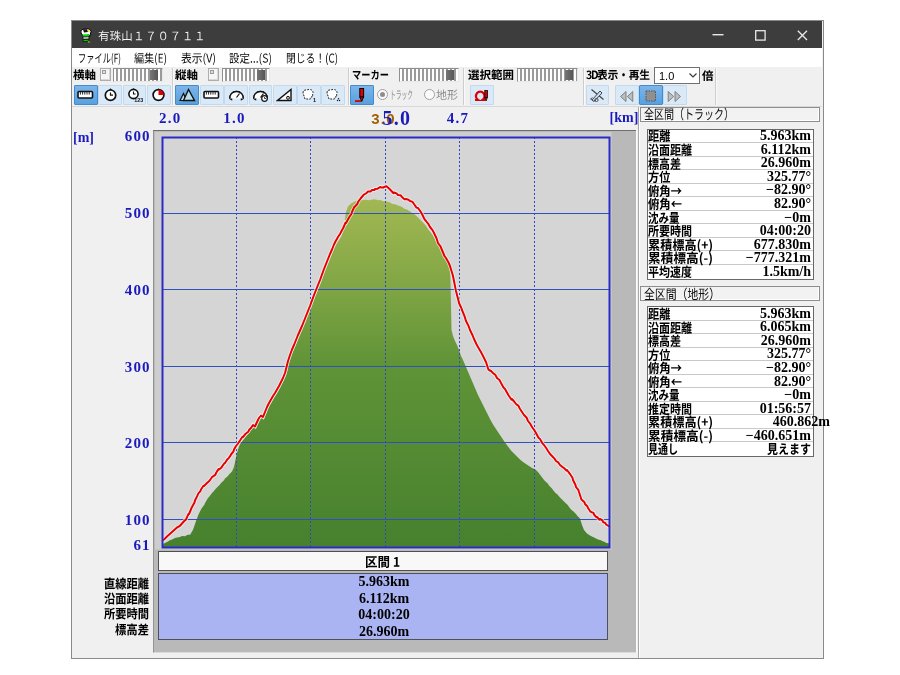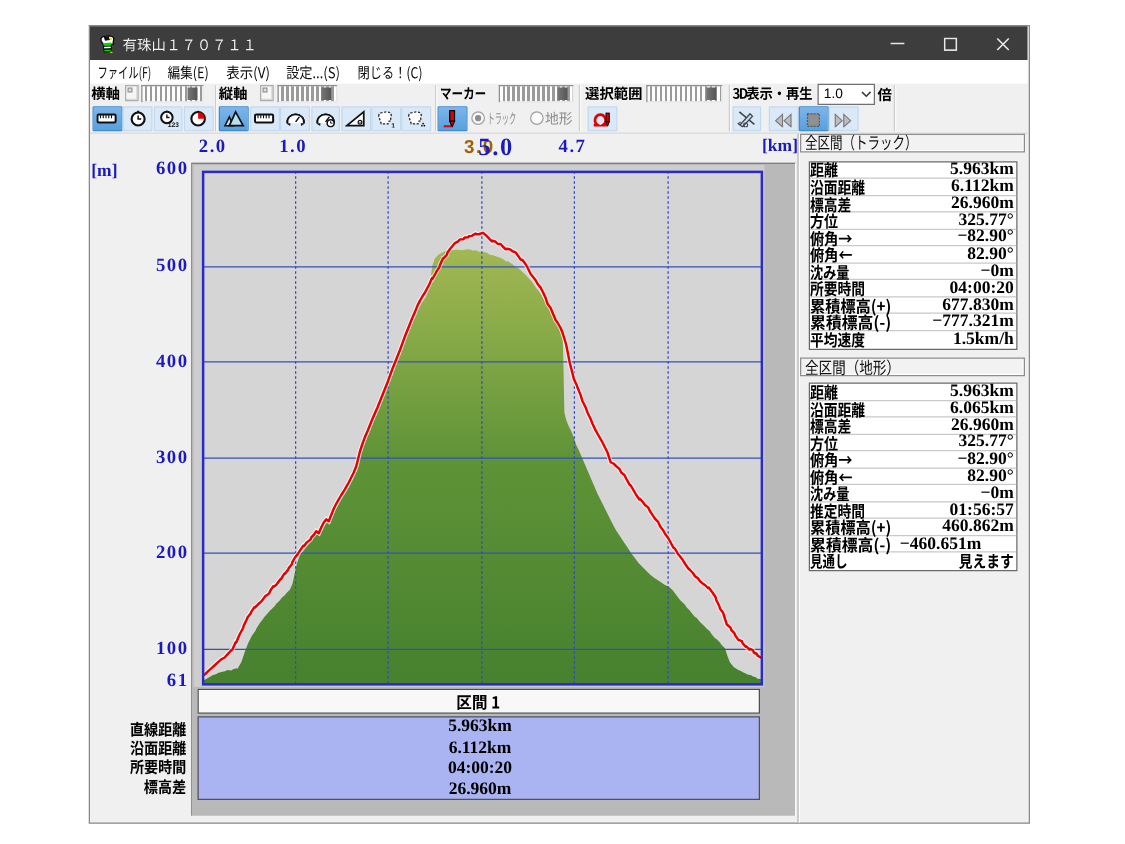--- a/index.html
+++ b/index.html
@@ -369,24 +369,24 @@
 <div style="position:absolute;left:511px;width:300px;text-align:right;top:395.04545454545456px;transform:translateY(-50%);font-family:'Liberation Serif',serif;font-size:14px;font-weight:bold;color:#000;letter-spacing:0;line-height:1;white-space:pre;">−0m</div>
 <div style="position:absolute;left:648px;top:414px;width:165px;height:1px;background:#c9c9c9;"></div>
 <svg style="position:absolute;left:647.0px;top:399.7px;" width="47.0" height="18.5" viewBox="0 0 47.0 18.5">
       <path d="M8.2 9V10.3H6.9V9ZM6.4 2.6C6.1 4.1 5.5 5.5 4.8 6.6C4.7 6.9 4.5 7.1 4.3 7.3C4.6 7.7 5 8.4 5.2 8.7C5.3 8.5 5.5 8.3 5.7 8V15.1H6.9V14.4H11.6V13H9.4V11.7H11.1V10.3H9.4V9H11.1V7.7H9.4V6.5H11.4V5.1H9.6C9.8 4.4 10.1 3.7 10.3 3L8.9 2.7C8.8 3.4 8.5 4.3 8.2 5.1H7C7.3 4.4 7.5 3.7 7.7 3ZM8.2 7.7H6.9V6.5H8.2ZM8.2 11.7V13H6.9V11.7ZM2.7 2.7V5.2H1.5V6.6H2.7V9C2.2 9.2 1.6 9.3 1.2 9.4L1.5 11L2.7 10.6V13.3C2.7 13.5 2.7 13.5 2.5 13.5C2.4 13.5 2 13.5 1.5 13.5C1.7 14 1.9 14.6 1.9 15.1C2.6 15.1 3.2 15 3.5 14.8C3.9 14.5 4 14.1 4 13.3V10.1L5 9.8L4.8 8.4L4 8.6V6.6H4.8V5.2H4V2.7Z M14.2 8.9C14 11.2 13.4 13 12.2 14.1C12.6 14.3 13.1 14.9 13.3 15.2C14 14.5 14.4 13.7 14.8 12.6C15.8 14.5 17.3 14.9 19.4 14.9H22.1C22.2 14.5 22.4 13.7 22.6 13.3C21.9 13.4 20 13.4 19.4 13.4C19 13.4 18.6 13.3 18.2 13.3V11.3H21.2V9.8H18.2V8.2H20.5V6.6H14.5V8.2H16.8V12.8C16.2 12.4 15.6 11.8 15.3 10.8C15.4 10.2 15.5 9.7 15.6 9.1ZM12.8 4V7.3H14.1V5.5H20.9V7.3H22.2V4H18.2V2.7H16.8V4Z M27.8 11.4C28.3 12.1 28.9 13 29.1 13.6L30.2 12.8C30 12.2 29.4 11.3 28.9 10.7ZM29.8 2.6V4.1H27.7V5.4H29.8V6.6H27.3V8H31.2V9.1H27.4V10.5H31.2V13.4C31.2 13.5 31.2 13.6 31 13.6C30.8 13.6 30.2 13.6 29.7 13.6C29.9 14 30.1 14.6 30.1 15.1C30.9 15.1 31.5 15 32 14.8C32.4 14.6 32.5 14.2 32.5 13.4V10.5H33.6V9.1H32.5V8H33.7V6.6H31.1V5.4H33.3V4.1H31.1V2.6ZM25.9 8.6V11.1H24.9V8.6ZM25.9 7.2H24.9V4.9H25.9ZM23.7 3.5V13.7H24.9V12.5H27.1V3.5Z M40.4 11.9V12.7H38.6V11.9ZM40.4 10.7H38.6V9.9H40.4ZM43.6 3.2H39.9V8H42.9V13.2C42.9 13.4 42.8 13.5 42.6 13.5C42.5 13.5 42.1 13.5 41.6 13.5V8.8H37.4V14.5H38.6V13.8H41.3C41.4 14.2 41.6 14.8 41.6 15.1C42.5 15.1 43.2 15 43.6 14.8C44.1 14.5 44.2 14.1 44.2 13.2V3.2ZM37.9 6.1V6.8H36.2V6.1ZM37.9 5H36.2V4.3H37.9ZM42.9 6.1V6.9H41.1V6.1ZM42.9 5H41.1V4.3H42.9ZM34.9 3.2V15.1H36.2V8H39.1V3.2Z" fill="#000"></path>
     </svg>
 <div style="position:absolute;left:511px;width:300px;text-align:right;top:408.5909090909091px;transform:translateY(-50%);font-family:'Liberation Serif',serif;font-size:14px;font-weight:bold;color:#000;letter-spacing:0;line-height:1;white-space:pre;">01:56:57</div>
 <div style="position:absolute;left:648px;top:428px;width:165px;height:1px;background:#c9c9c9;"></div>
 <svg style="position:absolute;left:647.0px;top:413.3px;" width="68.0" height="18.5" viewBox="0 0 68.0 18.5">
       <path d="M8.5 13.1C9.5 13.6 10.7 14.5 11.3 15L12.5 14.1C11.8 13.5 10.5 12.8 9.6 12.3ZM4.3 12.4C3.6 13 2.5 13.6 1.5 14C1.8 14.2 2.3 14.7 2.6 15C3.6 14.5 4.8 13.8 5.6 13ZM3.9 6.1H6.3V6.8H3.9ZM7.7 6.1H10.2V6.8H7.7ZM3.9 4.2H6.3V4.9H3.9ZM7.7 4.2H10.2V4.9H7.7ZM2.5 3.1V8H5.3C5 8.3 4.7 8.6 4.3 8.8L3.6 8.4L2.6 9.2C3.3 9.7 4.1 10.2 4.7 10.7L4.1 11.1L1.8 11.1L1.8 12.3L6.3 12.3V15.1H7.8V12.2L10.9 12.1C11.2 12.3 11.3 12.5 11.5 12.7L12.6 11.9C12 11.2 10.8 10.3 9.8 9.6L8.7 10.4C9 10.5 9.3 10.8 9.6 11L6.4 11C7.6 10.4 8.9 9.6 9.9 8.8L8.7 8C8 8.6 7 9.3 6 10C5.8 9.8 5.6 9.6 5.3 9.5C5.9 9.1 6.6 8.5 7.2 8L7.1 8H11.7V3.1Z M19.9 9.9H22.9V10.5H19.9ZM19.9 11.4H22.9V12H19.9ZM19.9 8.5H22.9V9H19.9ZM17.9 6V6.3H16.7V4.5C17.3 4.3 17.8 4.2 18.2 4L17.2 2.8C16.3 3.2 14.8 3.6 13.5 3.8C13.7 4.1 13.9 4.6 13.9 5C14.4 4.9 14.9 4.9 15.3 4.8V6.3H13.7V7.8H15.2C14.8 9.1 14.1 10.5 13.4 11.4C13.6 11.8 13.9 12.5 14.1 12.9C14.5 12.3 15 11.4 15.3 10.4V15.1H16.7V9.9C17 10.3 17.3 10.8 17.4 11.1L18.2 9.8C18 9.6 17.1 8.6 16.7 8.2V7.8H17.9V7H24.9V6H22.1V5.6H24.3V4.7H22.1V4.2H24.6V3.3H22.1V2.6H20.6V3.3H18.3V4.2H20.6V4.7H18.5V5.6H20.6V6ZM21.8 13.5C22.5 14 23.3 14.7 23.8 15.1L25.1 14.3C24.6 14 23.7 13.4 23 12.9H24.3V7.5H18.6V12.9H19.7C19.1 13.4 18.1 13.9 17.3 14.1C17.6 14.4 18 14.8 18.2 15.1C19.2 14.8 20.4 14.2 21.1 13.5L20.3 12.9H22.5Z M30.7 8.9V10.1H36.4V8.9ZM34.5 12.7C35.1 13.3 35.8 14.2 36.1 14.8L37.2 14C36.9 13.4 36.2 12.6 35.6 12ZM31.1 12C30.8 12.6 30.1 13.4 29.5 13.8C29.7 14.1 30.1 14.5 30.4 14.8C31 14.3 31.7 13.5 32.3 12.6ZM30.3 5.1V8.5H36.8V5.1H34.9V4.5H37.1V3.2H30V4.5H32V5.1ZM33.1 4.5H33.8V5.1H33.1ZM29.9 10.6V11.9H32.8V13.7C32.8 13.8 32.8 13.8 32.6 13.8C32.5 13.8 32.1 13.8 31.7 13.8C31.9 14.2 32.1 14.7 32.1 15.1C32.8 15.1 33.3 15.1 33.7 14.9C34.1 14.7 34.2 14.3 34.2 13.7V11.9H37.1V10.6ZM31.5 6.2H32.2V7.3H31.5ZM33.1 6.2H33.8V7.3H33.1ZM34.8 6.2H35.5V7.3H34.8ZM27.3 2.6V5.4H25.9V6.9H27.2C26.9 8.4 26.3 10.3 25.6 11.3C25.8 11.7 26.1 12.3 26.2 12.7C26.7 12 27 11.1 27.3 10.1V15.1H28.7V9.4C28.9 10 29.2 10.6 29.4 11L30.1 9.9C29.9 9.5 29 8 28.7 7.5V6.9H29.9V5.4H28.7V2.6Z M41.6 6.7H45.4V7.5H41.6ZM40.2 5.6V8.5H46.9V5.6ZM42.7 2.6V3.7H38.2V5.1H48.9V3.7H44.2V2.6ZM41.2 11V14.6H42.5V14H45.6C45.8 14.3 45.9 14.8 45.9 15.1C46.8 15.1 47.4 15 47.9 14.8C48.4 14.6 48.5 14.1 48.5 13.4V9.1H38.7V15.1H40.1V10.4H47V13.4C47 13.5 47 13.6 46.8 13.6C46.7 13.6 46.3 13.6 45.9 13.6V11ZM42.5 12.1H44.6V12.9H42.5Z M52.5 16.6 53.6 16C52.6 14.1 52.1 11.9 52.1 9.7C52.1 7.6 52.6 5.3 53.6 3.4L52.5 2.9C51.3 4.9 50.7 7.1 50.7 9.7C50.7 12.4 51.3 14.5 52.5 16.6Z M57.1 12.4H58.5V9.6H60.9V8.2H58.5V5.4H57.1V8.2H54.7V9.6H57.1Z M63.1 16.6C64.3 14.5 65 12.4 65 9.7C65 7.1 64.3 4.9 63.1 2.9L62 3.4C63.1 5.3 63.5 7.6 63.5 9.7C63.5 11.9 63.1 14.1 62 16Z" fill="#000"></path>
     </svg>
-<div style="position:absolute;left:511px;width:300px;text-align:right;top:422.1363636363636px;transform:translateY(-50%);font-family:'Liberation Serif',serif;font-size:14px;font-weight:bold;color:#000;letter-spacing:0;line-height:1;white-space:pre;">460.862m</div>
+<div style="position:absolute;left:530px;width:300px;text-align:right;top:422.1363636363636px;transform:translateY(-50%);font-family:'Liberation Serif',serif;font-size:14px;font-weight:bold;color:#000;letter-spacing:0;line-height:1;white-space:pre;">460.862m</div>
 <div style="position:absolute;left:648px;top:441px;width:165px;height:1px;background:#c9c9c9;"></div>
 <svg style="position:absolute;left:647.0px;top:426.8px;" width="68.0" height="18.5" viewBox="0 0 68.0 18.5">
       <path d="M8.8 13.1C9.8 13.6 11.1 14.5 11.8 15L12.9 14.1C12.2 13.5 10.9 12.8 9.9 12.3ZM4.4 12.4C3.7 13 2.6 13.6 1.5 14C1.9 14.2 2.4 14.7 2.7 15C3.7 14.5 5 13.8 5.8 13ZM4 6.1H6.6V6.8H4ZM8 6.1H10.6V6.8H8ZM4 4.2H6.6V4.9H4ZM8 4.2H10.6V4.9H8ZM2.6 3.1V8H5.5C5.2 8.3 4.8 8.6 4.5 8.8L3.7 8.4L2.6 9.2C3.4 9.7 4.3 10.2 4.9 10.7L4.2 11.1L1.8 11.1L1.8 12.3L6.6 12.3V15.1H8.1V12.2L11.4 12.1C11.6 12.3 11.8 12.5 11.9 12.7L13.1 11.9C12.5 11.2 11.2 10.3 10.2 9.6L9.1 10.4C9.3 10.5 9.7 10.8 10 11L6.6 11C7.9 10.4 9.2 9.6 10.3 8.8L9 8C8.3 8.6 7.3 9.3 6.2 10C6 9.8 5.8 9.6 5.5 9.5C6.1 9.1 6.9 8.5 7.5 8L7.4 8H12.1V3.1Z M20.8 9.9H23.9V10.5H20.8ZM20.8 11.4H23.9V12H20.8ZM20.8 8.5H23.9V9H20.8ZM18.6 6V6.3H17.4V4.5C18 4.3 18.5 4.2 18.9 4L17.9 2.8C17 3.2 15.4 3.6 14.1 3.8C14.2 4.1 14.4 4.6 14.5 5C15 4.9 15.5 4.9 16 4.8V6.3H14.2V7.8H15.8C15.4 9.1 14.6 10.5 13.9 11.4C14.1 11.8 14.5 12.5 14.6 12.9C15.1 12.3 15.6 11.4 16 10.4V15.1H17.4V9.9C17.7 10.3 18 10.8 18.1 11.1L19 9.8C18.8 9.6 17.8 8.6 17.4 8.2V7.8H18.7V7H25.9V6H23V5.6H25.3V4.7H23V4.2H25.6V3.3H23V2.6H21.5V3.3H19V4.2H21.5V4.7H19.2V5.6H21.5V6ZM22.7 13.5C23.4 14 24.3 14.7 24.8 15.1L26.1 14.3C25.6 14 24.7 13.4 23.9 12.9H25.3V7.5H19.4V12.9H20.5C19.9 13.4 18.9 13.9 18 14.1C18.3 14.4 18.7 14.8 18.9 15.1C19.9 14.8 21.2 14.2 22 13.5L21.1 12.9H23.5Z M32 8.9V10.1H38V8.9ZM36 12.7C36.6 13.3 37.3 14.2 37.6 14.8L38.7 14C38.4 13.4 37.7 12.6 37.1 12ZM32.4 12C32 12.6 31.3 13.4 30.7 13.8C31 14.1 31.4 14.5 31.6 14.8C32.3 14.3 33.1 13.5 33.6 12.6ZM31.6 5.1V8.5H38.3V5.1H36.4V4.5H38.6V3.2H31.2V4.5H33.3V5.1ZM34.5 4.5H35.2V5.1H34.5ZM31.2 10.6V11.9H34.2V13.7C34.2 13.8 34.1 13.8 34 13.8C33.9 13.8 33.5 13.8 33.1 13.8C33.2 14.2 33.4 14.7 33.5 15.1C34.2 15.1 34.7 15.1 35.1 14.9C35.5 14.7 35.6 14.3 35.6 13.7V11.9H38.7V10.6ZM32.8 6.2H33.5V7.3H32.8ZM34.5 6.2H35.2V7.3H34.5ZM36.3 6.2H37V7.3H36.3ZM28.5 2.6V5.4H26.9V6.9H28.4C28 8.4 27.4 10.3 26.6 11.3C26.9 11.7 27.2 12.3 27.3 12.7C27.8 12 28.1 11.1 28.5 10.1V15.1H29.8V9.4C30.1 10 30.4 10.6 30.6 11L31.4 9.9C31.2 9.5 30.2 8 29.8 7.5V6.9H31.1V5.4H29.8V2.6Z M43.3 6.7H47.3V7.5H43.3ZM41.9 5.6V8.5H48.9V5.6ZM44.5 2.6V3.7H39.8V5.1H50.9V3.7H46.1V2.6ZM42.9 11V14.6H44.3V14H47.5C47.7 14.3 47.8 14.8 47.8 15.1C48.8 15.1 49.4 15 49.9 14.8C50.4 14.6 50.5 14.1 50.5 13.4V9.1H40.3V15.1H41.8V10.4H49V13.4C49 13.5 49 13.6 48.8 13.6C48.6 13.6 48.2 13.6 47.8 13.6V11ZM44.3 12.1H46.5V12.9H44.3Z M54.7 16.6 55.9 16C54.8 14.1 54.3 11.9 54.3 9.7C54.3 7.6 54.8 5.3 55.9 3.4L54.7 2.9C53.5 4.9 52.8 7.1 52.8 9.7C52.8 12.4 53.5 14.5 54.7 16.6Z M57.1 10.8H60.6V9.4H57.1Z M63 16.6C64.2 14.5 64.9 12.4 64.9 9.7C64.9 7.1 64.2 4.9 63 2.9L61.9 3.4C62.9 5.3 63.4 7.6 63.4 9.7C63.4 11.9 62.9 14.1 61.9 16Z" fill="#000"></path>
     </svg>
-<div style="position:absolute;left:485px;width:300px;text-align:right;top:435.6818181818182px;transform:translateY(-50%);font-family:'Liberation Serif',serif;font-size:14px;font-weight:bold;color:#000;letter-spacing:0;line-height:1;white-space:pre;">−460.651m</div>
+<div style="position:absolute;left:511px;width:300px;text-align:right;top:435.6818181818182px;transform:translateY(-50%);font-family:'Liberation Serif',serif;font-size:14px;font-weight:bold;color:#000;letter-spacing:0;line-height:1;white-space:pre;">−460.651m</div>
 <svg style="position:absolute;left:647.0px;top:440.4px;" width="33.0" height="18.5" viewBox="0 0 33.0 18.5">
       <path d="M3.9 6.5H8.1V7.4H3.9ZM3.9 8.7H8.1V9.5H3.9ZM3.9 4.4H8.1V5.3H3.9ZM2.8 3.1V10.9H4C3.8 12.3 3.4 13.2 1.3 13.7C1.5 14.1 1.9 14.7 2 15.1C4.5 14.4 5 13 5.3 10.9H6.5V13C6.5 14.5 6.8 15 8 15C8.2 15 9 15 9.3 15C10.3 15 10.6 14.4 10.7 12.3C10.4 12.2 9.9 12 9.6 11.7C9.6 13.2 9.5 13.5 9.2 13.5C9 13.5 8.3 13.5 8.1 13.5C7.8 13.5 7.7 13.4 7.7 13V10.9H9.3V3.1Z M11.5 3.9C12.1 4.6 12.8 5.5 13.2 6.1L14.1 5C13.7 4.3 12.9 3.5 12.3 2.9ZM13.8 7.8H11.3V9.3H12.6V12.2C12.1 12.6 11.6 13 11.2 13.4L11.8 15C12.3 14.4 12.8 13.9 13.2 13.4C13.8 14.4 14.7 14.8 15.9 14.8C17.1 14.9 19.2 14.9 20.4 14.8C20.5 14.4 20.7 13.6 20.8 13.3C19.4 13.4 17.1 13.4 15.9 13.4C14.8 13.3 14.1 13 13.8 12.1ZM14.7 3.1V4.3H18.2C18 4.5 17.7 4.8 17.5 5C17.1 4.8 16.6 4.6 16.3 4.4L15.5 5.2C15.9 5.4 16.4 5.7 16.9 6H14.6V12.8H15.7V10.8H16.9V12.8H17.9V10.8H19.1V11.4C19.1 11.6 19.1 11.6 19 11.6C18.9 11.6 18.5 11.6 18.2 11.6C18.3 12 18.5 12.5 18.5 12.9C19.1 12.9 19.6 12.9 19.9 12.6C20.2 12.4 20.3 12.1 20.3 11.5V6H19.1C18.9 5.8 18.7 5.7 18.5 5.6C19.1 5 19.8 4.4 20.2 3.8L19.5 3L19.3 3.1ZM19.1 7.1V7.8H17.9V7.1ZM15.7 8.9H16.9V9.7H15.7ZM15.7 7.8V7.1H16.9V7.8ZM19.1 8.9V9.7H17.9V8.9Z M24.7 3.4 23.1 3.4C23.2 3.9 23.2 4.5 23.2 5.2C23.2 6.3 23.1 9.8 23.1 11.5C23.1 13.8 24.2 14.8 25.8 14.8C28.1 14.8 29.5 13 30.2 11.7L29.3 10.3C28.5 11.7 27.5 13 25.8 13C25.1 13 24.5 12.5 24.5 11.2C24.5 9.6 24.5 6.6 24.6 5.2C24.6 4.6 24.6 4 24.7 3.4Z" fill="#000"></path>
     </svg>
 <svg style="position:absolute;left:766.0px;top:440.4px;" width="47.0" height="18.5" viewBox="0 0 47.0 18.5">
       <path d="M4.2 6.5H8.8V7.4H4.2ZM4.2 8.7H8.8V9.5H4.2ZM4.2 4.4H8.8V5.3H4.2ZM2.9 3.1V10.9H4.3C4.1 12.3 3.6 13.2 1.3 13.7C1.6 14.1 1.9 14.7 2.1 15.1C4.8 14.4 5.5 13 5.7 10.9H7V13C7 14.5 7.3 15 8.6 15C8.9 15 9.8 15 10.1 15C11.2 15 11.5 14.4 11.7 12.3C11.3 12.2 10.8 12 10.5 11.7C10.4 13.2 10.4 13.5 10 13.5C9.8 13.5 9 13.5 8.8 13.5C8.4 13.5 8.4 13.4 8.4 13V10.9H10.2V3.1Z M15.4 3.2 15.2 4.7C16.5 5 18.6 5.3 19.7 5.4L19.9 3.8C18.8 3.7 16.7 3.4 15.4 3.2ZM20.3 7.4 19.5 6.3C19.4 6.3 19.1 6.4 18.9 6.4C18 6.6 15.5 6.7 14.9 6.7C14.5 6.7 14.1 6.7 13.9 6.7L14 8.5C14.3 8.4 14.6 8.4 15 8.3C15.6 8.3 16.9 8.1 17.7 8.1C16.7 9.4 14.4 12.1 13.9 12.8C13.6 13.1 13.3 13.4 13.1 13.6L14.4 14.7C15.2 13.5 16 12.4 16.4 12C16.6 11.6 16.9 11.4 17.1 11.4C17.3 11.4 17.6 11.6 17.7 12.1C17.8 12.4 17.9 13 18 13.4C18.3 14.3 18.8 14.6 19.9 14.6C20.4 14.6 21.6 14.5 22 14.4L22.1 12.6C21.6 12.8 20.8 12.9 20 12.9C19.5 12.9 19.3 12.6 19.2 12.2C19.1 11.9 19 11.4 18.9 11C18.7 10.5 18.5 10.3 18.2 10.1C18.1 10.1 17.9 10 17.8 10C18.1 9.7 19.1 8.6 19.6 8C19.8 7.8 20 7.6 20.3 7.4Z M28.2 11.7 28.2 12.2C28.2 13 27.9 13.2 27.3 13.2C26.5 13.2 26.1 12.9 26.1 12.4C26.1 11.9 26.6 11.6 27.3 11.6C27.6 11.6 27.9 11.6 28.2 11.7ZM24.9 7.3 25 8.9C25.7 9 26.9 9 27.6 9H28.1L28.2 10.3C28 10.2 27.7 10.2 27.5 10.2C25.8 10.2 24.8 11.2 24.8 12.5C24.8 13.9 25.7 14.7 27.5 14.7C28.9 14.7 29.6 13.8 29.6 12.7L29.6 12.2C30.5 12.7 31.3 13.4 31.9 14.1L32.6 12.6C32 11.9 31 11 29.6 10.6L29.5 9C30.5 9 31.4 8.9 32.4 8.7V7.2C31.5 7.3 30.6 7.4 29.5 7.5V6.1C30.5 6.1 31.5 5.9 32.3 5.8L32.3 4.3C31.3 4.5 30.4 4.6 29.5 4.7L29.5 4.1C29.5 3.8 29.5 3.5 29.6 3.2H28.1C28.1 3.4 28.1 3.8 28.1 4.1V4.7H27.7C27 4.7 25.8 4.6 25 4.4L25 5.9C25.8 6.1 27 6.2 27.7 6.2H28.1L28.1 7.5H27.6C27 7.5 25.7 7.4 24.9 7.3Z M40 9C40.1 10.1 39.7 10.6 39.3 10.6C38.8 10.6 38.4 10.2 38.4 9.6C38.4 8.9 38.8 8.5 39.3 8.5C39.6 8.5 39.8 8.7 40 9ZM35 4.9 35 6.5C36.4 6.4 38.1 6.3 39.7 6.3L39.7 7.2C39.6 7.1 39.5 7.1 39.3 7.1C38.1 7.1 37.1 8.1 37.1 9.6C37.1 11.2 38.1 12 39 12C39.2 12 39.3 12 39.5 12C38.9 12.8 37.9 13.2 36.8 13.5L38 14.9C40.7 14 41.5 11.8 41.5 10.1C41.5 9.4 41.4 8.7 41.1 8.3L41.1 6.3C42.6 6.3 43.6 6.3 44.3 6.3L44.3 4.8C43.7 4.7 42.2 4.8 41.1 4.8L41.1 4.4C41.1 4.2 41.2 3.4 41.2 3.2H39.6C39.6 3.4 39.7 3.8 39.7 4.4L39.7 4.8C38.2 4.8 36.2 4.9 35 4.9Z" fill="#000"></path>
     </svg>
 </div>
 </body></html>

